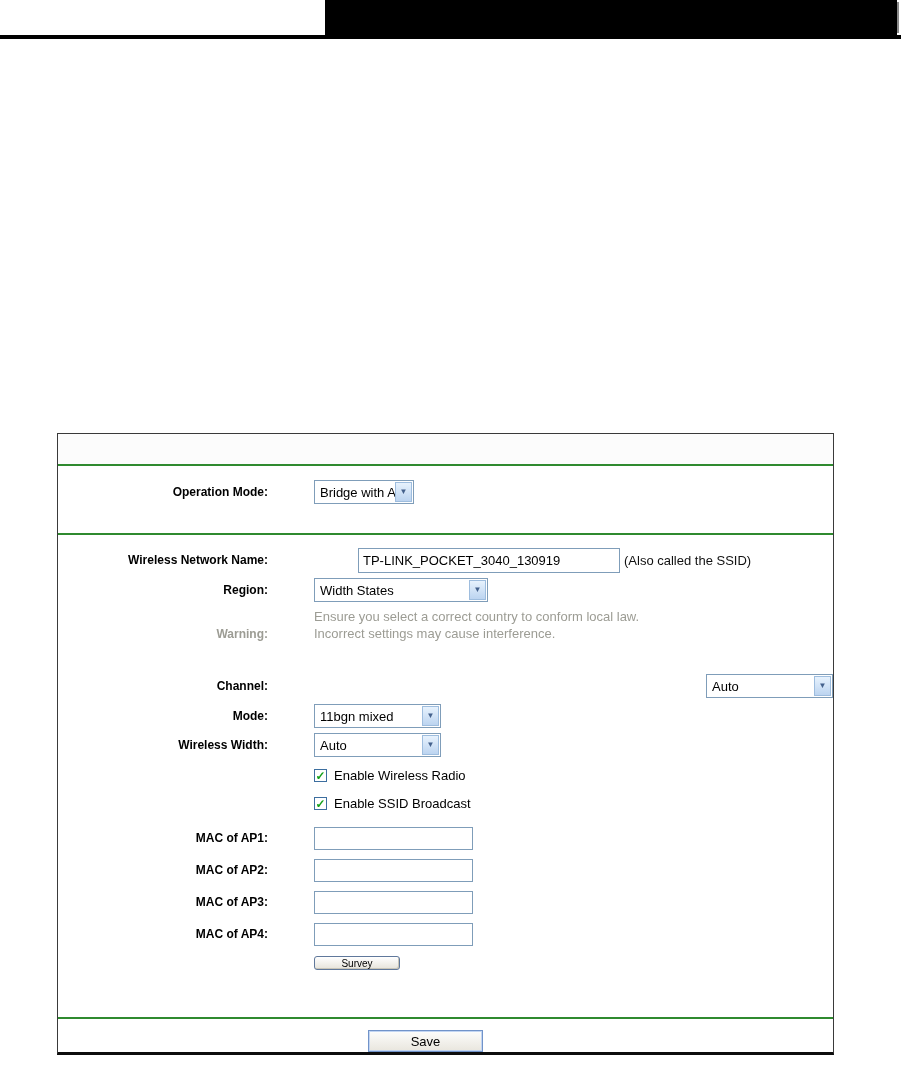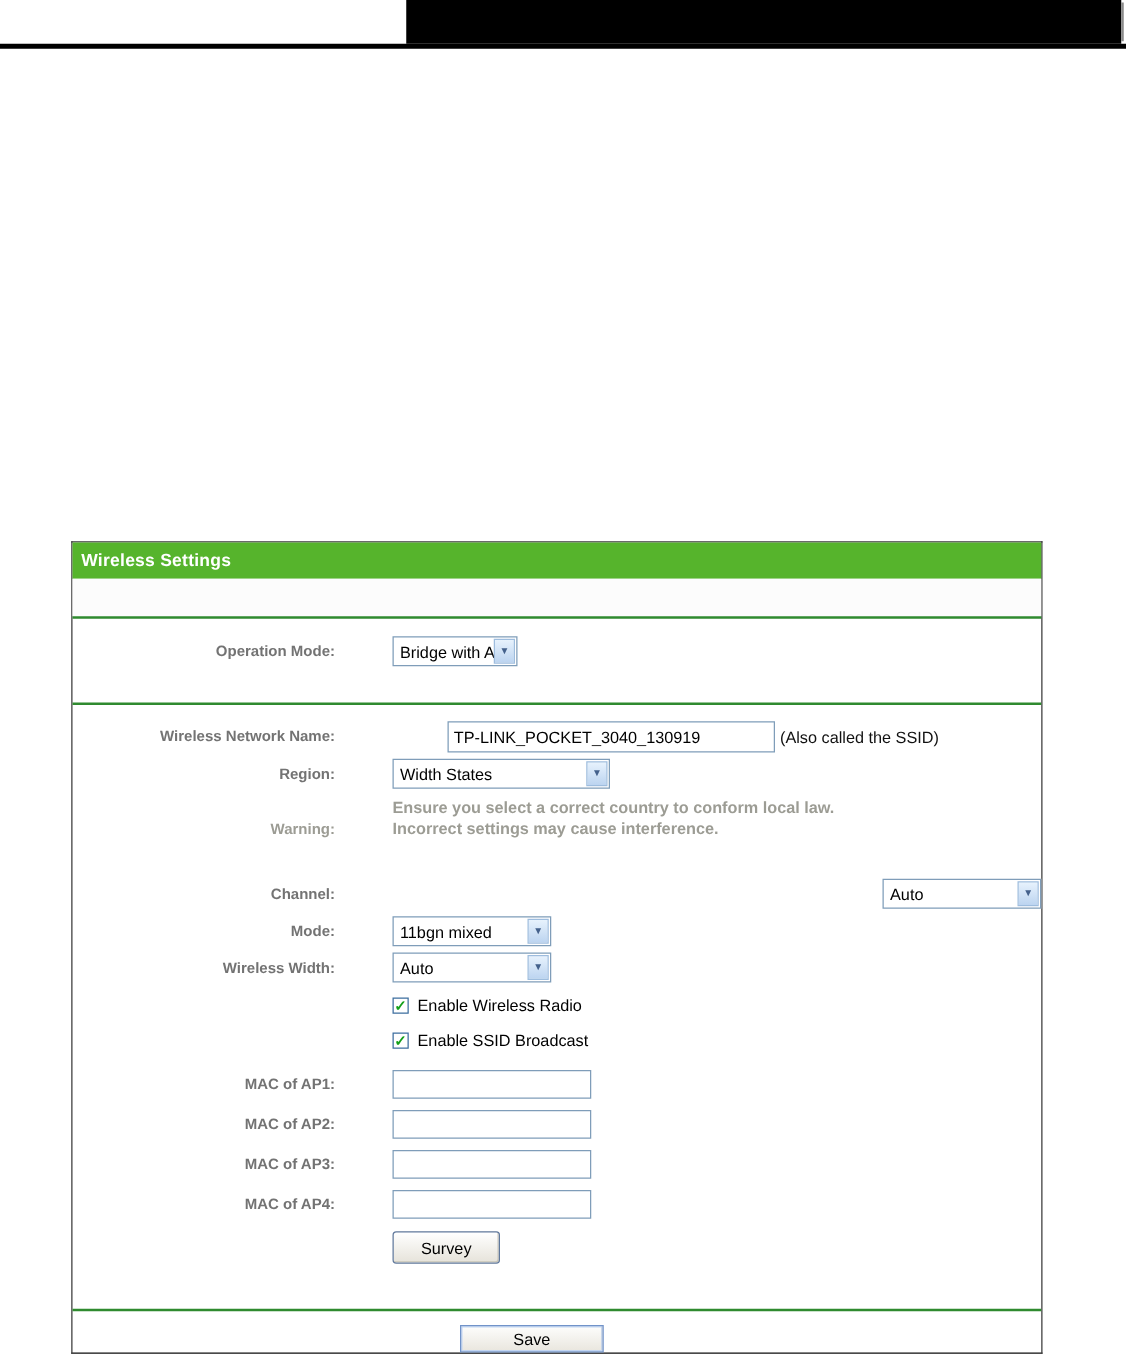--- a/index.html
+++ b/index.html
@@ -24,27 +24,27 @@
   }
   .panel-title {
     height:29px; background:#56b42c; color:#fff;
     font-size:14px; font-weight:bold; line-height:29px;
     padding-left:7px; letter-spacing:0.2px;
   }
   .gap30 { height:30px; background:#fcfcfc; }
   .sep { height:2px; background:#2f8a2f; }
 
   .section1 { padding-top:14px; padding-bottom:29px; }
-  .section2 { padding-top:0; padding-bottom:36px; }
+  .section2 { padding-top:0; padding-bottom:47px; }
 
   .row { display:flex; align-items:center; }
   .row-top { align-items:flex-end; }
   .lbl {
     width:210px; flex:0 0 210px; text-align:right;
-    font-size:12px; font-weight:bold; color:#737373; line-height:15px;
+    font-size:12px; font-weight:bold; color:#000000; line-height:15px;
   }
   .ctl { margin-left:46px; display:flex; align-items:center; }
   .ctl-only { margin-left:256px; }
 
   
   .select {
     box-sizing:border-box; height:24px; border:1px solid #7f9db9; background:#fff;
     position:relative; display:flex; align-items:center;
     font-size:13px; padding-left:5px; cursor:default;
   }
@@ -78,24 +78,24 @@
     width:13px; height:13px; box-sizing:border-box;
     border:1px solid #3c6e9f; background:#fff;
     display:inline-flex; align-items:center; justify-content:center;
     color:#14a019; font-size:12px; font-weight:bold; line-height:1;
     margin-right:7px; flex:0 0 13px;
   }
   .cb-label { font-size:13px; color:#000; }
 
   
   .btn-survey {
-    width:86px; height:26px; box-sizing:border-box;
+    width:86px; height:14px; box-sizing:border-box;
     border:1px solid #60789b; border-radius:3px;
     background:linear-gradient(#ffffff,#e6e3da);
-    font-family:"Liberation Sans", sans-serif; font-size:13px; color:#000;
+    font-family:"Liberation Sans", sans-serif; font-size:10px; color:#000;
     box-shadow:inset -1px -1px 0 #c9c5b8;
   }
   .save-area { padding:11px 0 0 310px; height:22px; }
   .btn-save {
     width:115px; height:22px; box-sizing:border-box;
     border:1px solid #7193c9;
     box-shadow:inset 0 0 0 1px #c2d5f2, inset -1px -1px 0 #d4d0c3;
     background:linear-gradient(#fdfdfc,#e9e6de);
     font-family:"Liberation Sans", sans-serif; font-size:13px; color:#000;
   }
@@ -109,21 +109,20 @@
 </style>
 </head>
 <body>
 
 <div class="top-banner"></div>
 <div class="top-rule"></div>
 <div class="right-tick"></div>
 
 <div class="panel">
 
-  <div class="panel-title">Wireless Settings</div>
 
   <div class="gap30"></div>
   <div class="sep"></div>
 
   <div class="section1">
     <div class="row">
       <div class="lbl">Operation Mode:</div>
       <div class="ctl">
         <div class="select w-op">
           <span>Bridge with AP</span>
@@ -150,21 +149,21 @@
       <div class="ctl">
         <div class="select w-region">
           <span>Width States</span>
           <span class="arrow-btn">▼</span>
         </div>
       </div>
     </div>
 
     <div class="row row-top mt6">
       <div class="lbl warn-lbl">Warning:</div>
-      <div class="ctl" style="display:block;font-weight:bold;">
+      <div class="ctl" style="display:block;">
         <div class="warn-text">Ensure you select a correct country to conform local law.</div>
         <div class="warn-text">Incorrect settings may cause interference.</div>
       </div>
     </div>
 
     <div class="row mt36">
       <div class="lbl">Channel:</div>
       <div class="ctl">
         <div class="select w-ch">
           <span>Auto</span>

